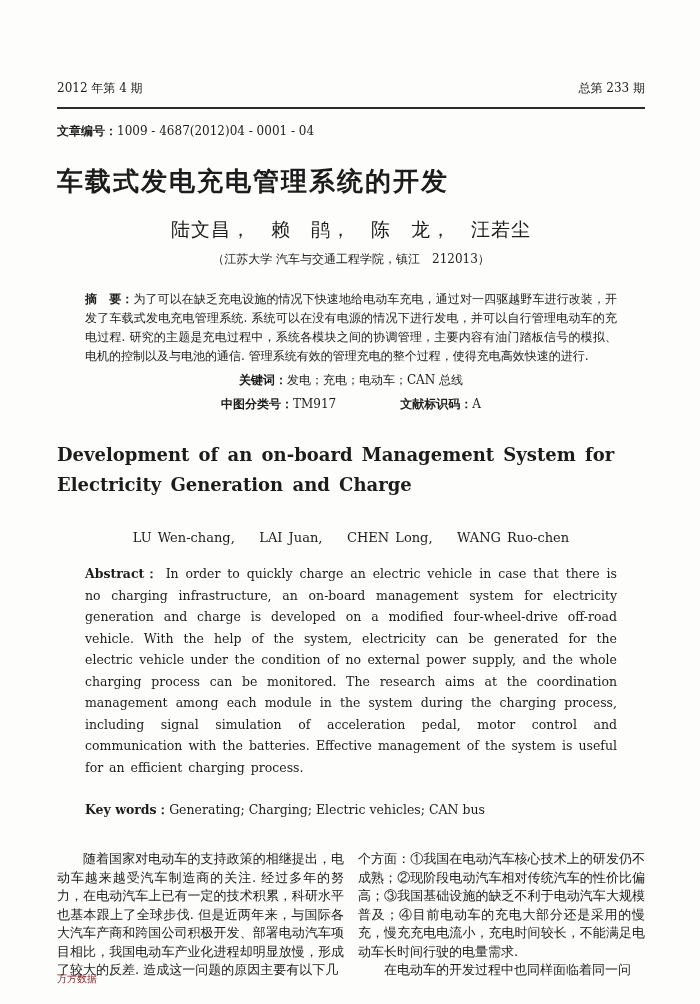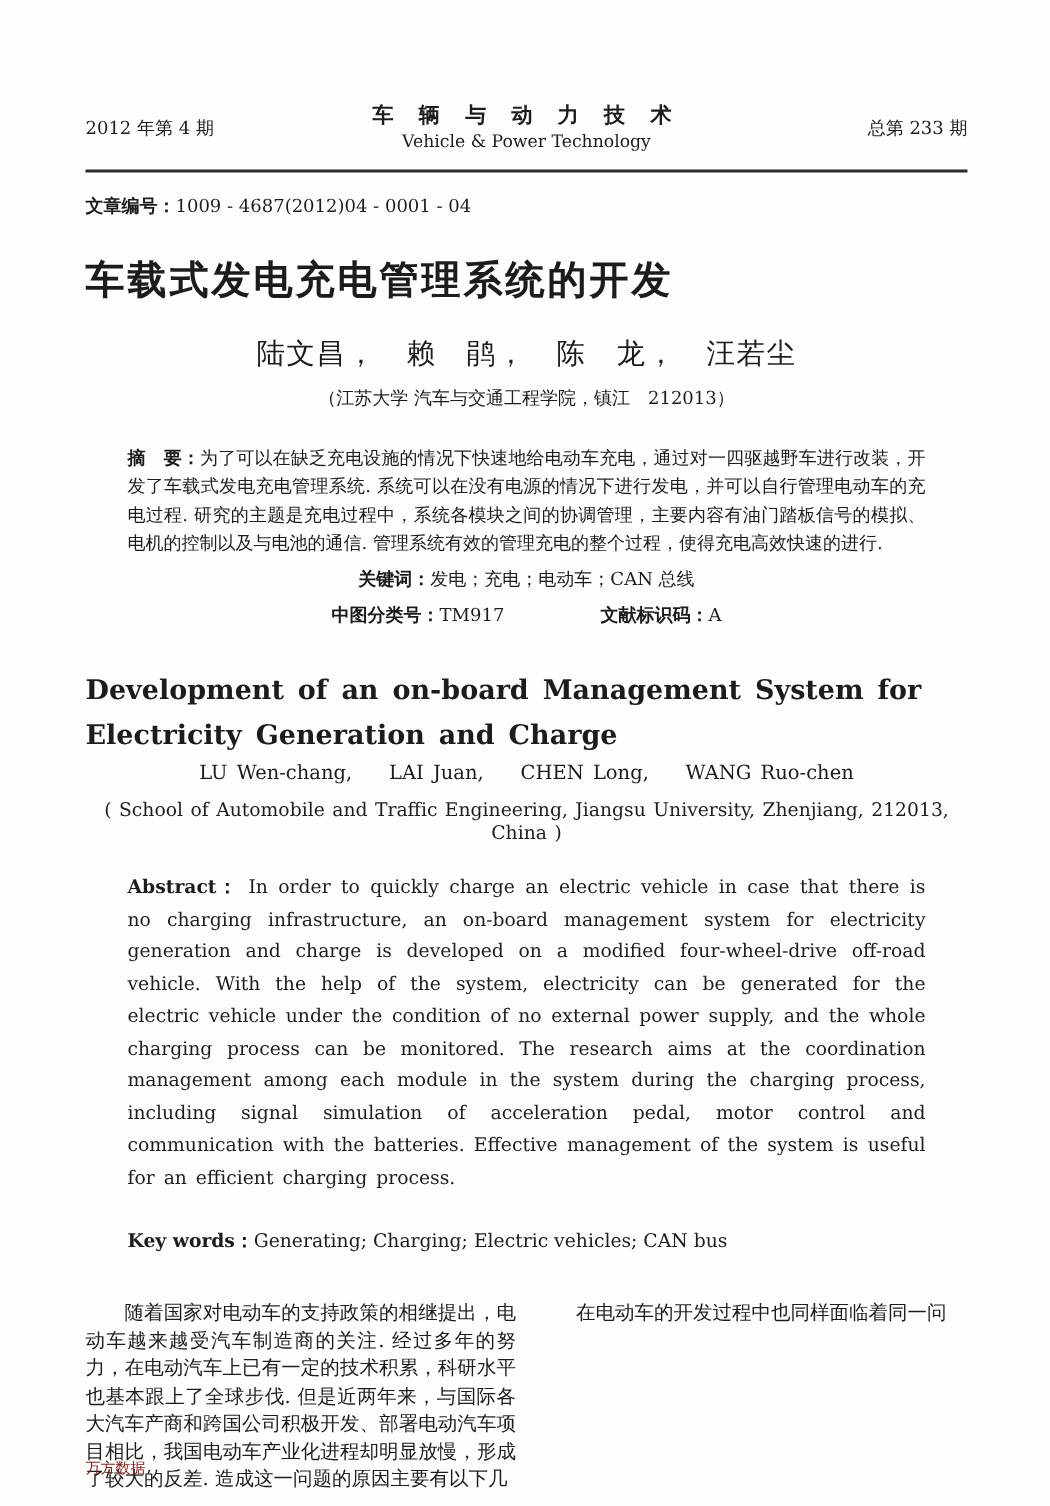--- a/index.html
+++ b/index.html
@@ -8,21 +8,21 @@
     background: #ffffff;
   }
   .page {
     position: relative;
     width: 700px;
     height: 1004px;
     margin: 0 auto;
     background: #fdfdfc;
     color: #1c1c1c;
     box-sizing: border-box;
-    padding: 4px 55px 0 57px;
+    padding: 16px 55px 0 57px;
     overflow: hidden;
     font-family: "DejaVu Serif", "Liberation Serif", serif;
   }
   
   .jheader {
     padding-top: 64px;
     padding-bottom: 10px;
     border-bottom: 2px solid #2b2b2b;
     display: flex;
     align-items: center;
@@ -86,21 +86,21 @@
   .clc-gap { margin-left: 64px; }
   
   .title-en {
     margin: 26px 0 0 0;
     font-size: 18px;
     font-weight: bold;
     line-height: 30px;
     word-spacing: 3px;
   }
   .authors-en {
-    margin-top: 2px;
+    margin-top: 30px;
     text-align: center;
     font-size: 13px;
     white-space: pre-wrap;
     word-spacing: 2px;
   }
   .affil-en {
     margin-top: 9px;
     text-align: center;
     font-size: 12.5px;
     word-spacing: 1px;
@@ -142,24 +142,20 @@
     font-family: "DejaVu Sans", "Liberation Sans", sans-serif;
   }
 </style>
 </head>
 <body>
 
 <div class="page">
 
   <div class="jheader">
     <div class="issue">2012 年第 4 期</div>
-    <div class="jcenter">
-      <div class="jtitle-cn">车 辆 与 动 力 技 术</div>
-      <div class="jtitle-en">Vehicle &amp; Power Technology</div>
-    </div>
     <div class="issue right">总第 233 期</div>
   </div>
 
   <div class="meta">
     <div>
       <span class="lbl">文章编号：</span><span>1009 - 4687(2012)04 - 0001 - 04</span>
     </div>
   </div>
 
   <h1 class="title-cn">车载式发电充电管理系统的开发</h1>
@@ -175,34 +171,34 @@
   </div>
   <div class="kw-line">
     <span class="lbl">中图分类号：</span><span>TM917</span><span class="lbl clc-gap">文献标识码：</span><span>A</span>
   </div>
 
   <div class="title-en">
     <div>Development of an on-board Management System for</div>
     <div>Electricity Generation and Charge</div>
   </div>
   <div class="authors-en">LU Wen-chang,    LAI Juan,    CHEN Long,    WANG Ruo-chen</div>
-  <div class="affil-en">( School of Automobile and Traffic Engineering, Jiangsu University, Zhenjiang, 212013, China )</div>
 
   <div class="abstract-en">
     <span class="lbl">Abstract：</span> <span>In order to quickly charge an electric vehicle in case that there is no charging infrastructure, an on-board management system for electricity generation and charge is developed on a modified four-wheel-drive off-road vehicle. With the help of the system, electricity can be generated for the electric vehicle under the condition of no external power supply, and the whole charging process can be monitored. The research aims at the coordination management among each module in the system during the charging process, including signal simulation of acceleration pedal, motor control and communication with the batteries. Effective management of the system is useful for an efficient charging process.</span>
   </div>
 
   <div class="keywords-en">
     <span class="lbl">Key words：</span><span>Generating; Charging; Electric vehicles; CAN bus</span>
   </div>
 
   <div class="body-cols">
     <div class="col">
       <p class="indent">随着国家对电动车的支持政策的相继提出，电动车越来越受汽车制造商的关注. 经过多年的努力，在电动汽车上已有一定的技术积累，科研水平也基本跟上了全球步伐. 但是近两年来，与国际各大汽车产商和跨国公司积极开发、部署电动汽车项目相比，我国电动车产业化进程却明显放慢，形成了较大的反差. 造成这一问题的原因主要有以下几</p>
     </div>
     <div class="col">
+      <p>个方面：①我国在电动汽车核心技术上的研发仍不成熟；②现阶段电动汽车相对传统汽车的性价比偏高；③我国基础设施的缺乏不利于电动汽车大规模普及；④目前电动车的充电大部分还是采用的慢充，慢充充电电流小，充电时间较长，不能满足电动车长时间行驶的电量需求.</p>
       <p class="indent">在电动车的开发过程中也同样面临着同一问</p>
     </div>
   </div>
 
   <div class="watermark">万方数据</div>
 
 </div>
 
 </body></html>

